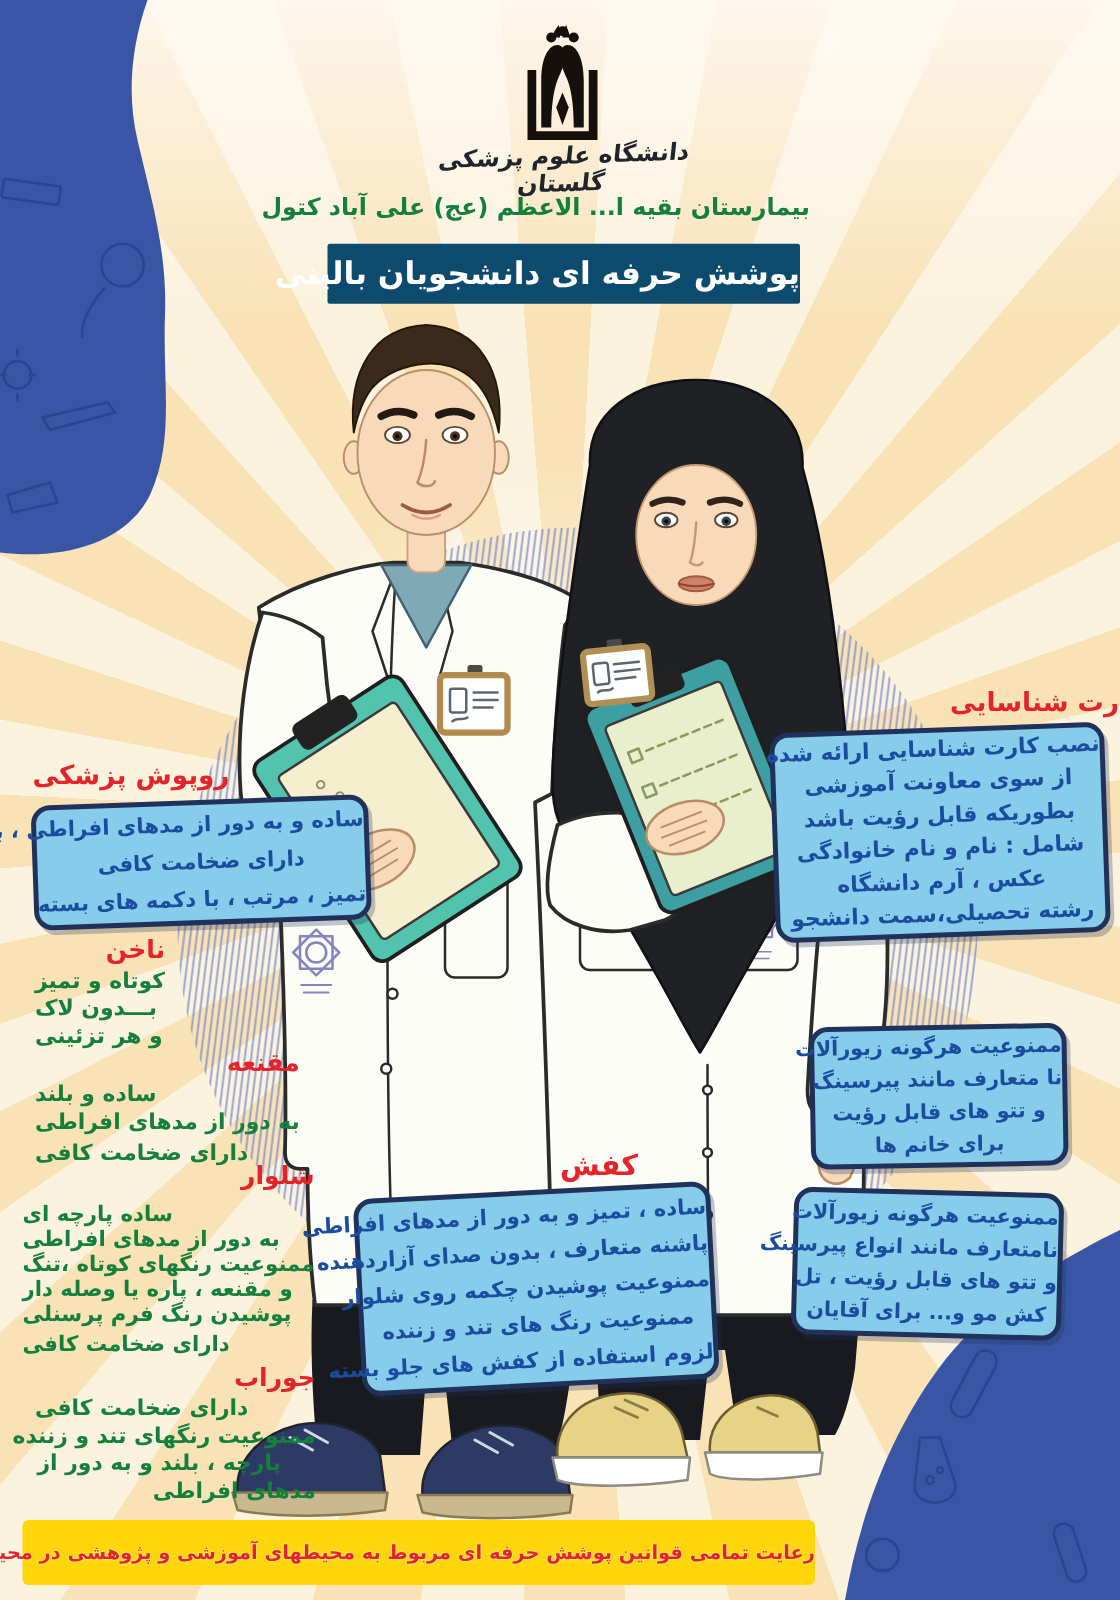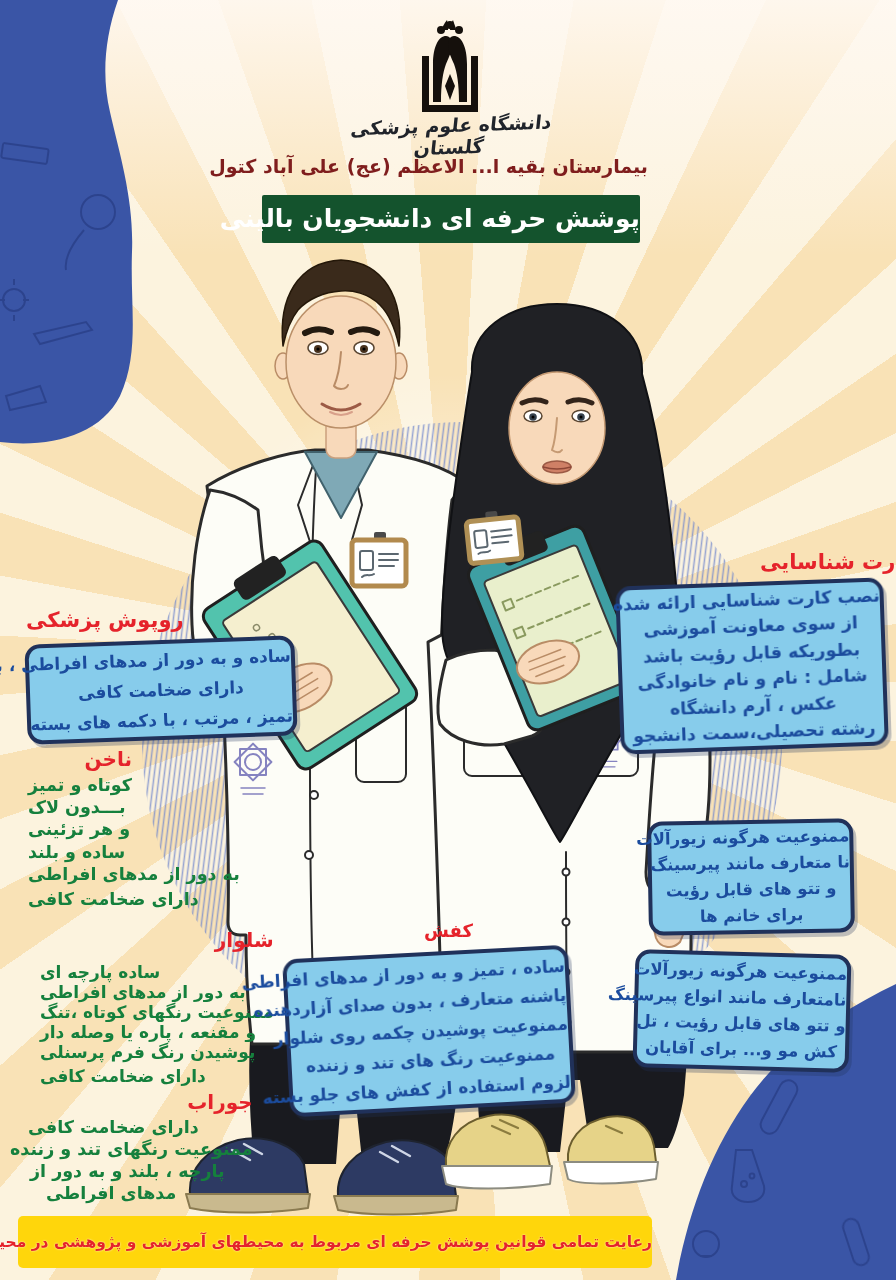--- a/index.html
+++ b/index.html
@@ -31,23 +31,23 @@
     color:#1b4c9e;font-weight:bold;text-align:center;
     box-shadow:3px 4px 0 rgba(32,49,90,.28);
     display:flex;flex-direction:column;justify-content:center;
   }
   .bluebox .ln{display:block;white-space:nowrap;}
   
   .plain{color:#15803d;font-weight:bold;font-size:17.5px;line-height:22px;text-align:left;}
   .plain .ln{display:block;white-space:nowrap;}
   
   .uni-name{font-weight:bold;font-size:19px;color:#20242b;text-align:center;transform:skewX(-8deg) rotate(-2deg);}
-  .hospital{font-weight:bold;font-size:19px;color:#7f1d1d;text-align:center;white-space:nowrap;}
+  .hospital{font-weight:bold;font-size:19px;color:#15803d;text-align:center;white-space:nowrap;}
   .title-banner{
-    background:#14532d;color:#ffffff;font-weight:bold;font-size:25px;
+    background:#0c4a6e;color:#ffffff;font-weight:bold;font-size:25px;
     text-align:center;line-height:48px;border-radius:2px;white-space:nowrap;
   }
   .footer-banner{
     position:absolute;background:#ffd60b;border-radius:5px;
     color:#e5232b;font-weight:bold;font-size:15.5px;text-align:center;
     line-height:52px;white-space:nowrap;
     text-shadow:0 0 2px rgba(255,255,255,.9);
   }
 </style>
 </head>
@@ -302,46 +302,47 @@
   <div class="abs" style="left:28px;top:747px;">
     <div class="sec-h" style="font-size:20px;text-align:right;">ناخن</div>
     <div class="plain" style="margin-top:3px;">
       <span class="ln">کوتاه و تمیز</span>
       <span class="ln">بـــدون لاک</span>
       <span class="ln">و هر تزئینی</span>
     </div>
   </div>
 
   <div class="abs" style="left:28px;top:838px;">
+    <div class="sec-h" style="font-size:20px;">مقنعه</div>
     <div class="plain" style="margin-top:3px;">
       <span class="ln">ساده و بلند</span>
       <span class="ln">به دور از مدهای افراطی</span>
       <span class="ln" style="margin-top:3px;">دارای ضخامت کافی</span>
     </div>
   </div>
 
-  <div class="abs" style="left:40px;top:928px;">
+  <div class="abs" style="left:18px;top:928px;">
     <div class="sec-h" style="font-size:20px;margin-left:28px;">شلوار</div>
     <div class="plain" style="margin-top:10px;line-height:20px;font-size:17px;">
       <span class="ln">ساده پارچه ای</span>
       <span class="ln">به دور از مدهای افراطی</span>
       <span class="ln">ممنوعیت رنگهای کوتاه ،تنگ</span>
       <span class="ln">و مقنعه ، پاره یا وصله دار</span>
       <span class="ln">پوشیدن رنگ فرم پرسنلی</span>
       <span class="ln" style="margin-top:4px;">دارای ضخامت کافی</span>
     </div>
   </div>
 
   <div class="abs" style="left:10px;top:1090px;">
     <div class="sec-h" style="font-size:20px;margin-left:50px;">جوراب</div>
     <div class="plain" style="margin-top:2px;">
       <span class="ln" style="margin-left:18px;">دارای ضخامت کافی</span>
       <span class="ln">ممنوعیت رنگهای تند و زننده</span>
       <span class="ln" style="margin-left:20px;">پارچه ، بلند و به دور از</span>
-      <span class="ln" style="margin-left:36px;">مدهای افراطی</span>
+      <span class="ln" style="margin-left:24px;text-align:right;">مدهای افراطی</span>
     </div>
   </div>
 
   <div class="abs sec-h" style="left:760px;top:550px;">کارت شناسایی</div>
   <div class="bluebox" style="left:618px;top:582px;width:268px;height:168px;font-size:17.5px;line-height:26.5px;transform:rotate(-2deg);">
     <span class="ln">نصب کارت شناسایی ارائه شده</span>
     <span class="ln">از سوی معاونت آموزشی</span>
     <span class="ln">بطوریکه قابل رؤیت باشد</span>
     <span class="ln">شامل : نام و نام خانوادگی</span>
     <span class="ln">عکس ، آرم دانشگاه</span>
@@ -355,21 +356,21 @@
     <span class="ln">برای خانم ها</span>
   </div>
 
   <div class="bluebox" style="left:634px;top:952px;width:216px;height:118px;font-size:16.5px;line-height:26px;transform:rotate(1.5deg);">
     <span class="ln">ممنوعیت هرگونه زیورآلات</span>
     <span class="ln">نامتعارف مانند انواع پیرسینگ</span>
     <span class="ln">و تتو های قابل رؤیت ، تل</span>
     <span class="ln">کش مو و... برای آقایان</span>
   </div>
 
-  <div class="abs sec-h" style="left:424px;top:920px;font-size:18px;">کفش</div>
+  <div class="abs sec-h" style="left:448px;top:920px;font-size:23px;">کفش</div>
   <div class="bluebox" style="left:286px;top:952px;width:286px;height:158px;font-size:17px;line-height:29px;transform:rotate(-3deg);">
     <span class="ln">ساده ، تمیز و به دور از مدهای افراطی</span>
     <span class="ln">پاشنه متعارف ، بدون صدای آزاردهنده</span>
     <span class="ln">ممنوعیت پوشیدن چکمه روی شلوار</span>
     <span class="ln">ممنوعیت رنگ های تند و زننده</span>
     <span class="ln">لزوم استفاده از کفش های جلو بسته</span>
   </div>
 
   <div class="footer-banner" style="left:18px;top:1216px;width:634px;height:52px;">رعایت تمامی قوانین پوشش حرفه ای مربوط به محیطهای آموزشی و پژوهشی در محیط بالینی نیز الزامی می باشد</div>
 

